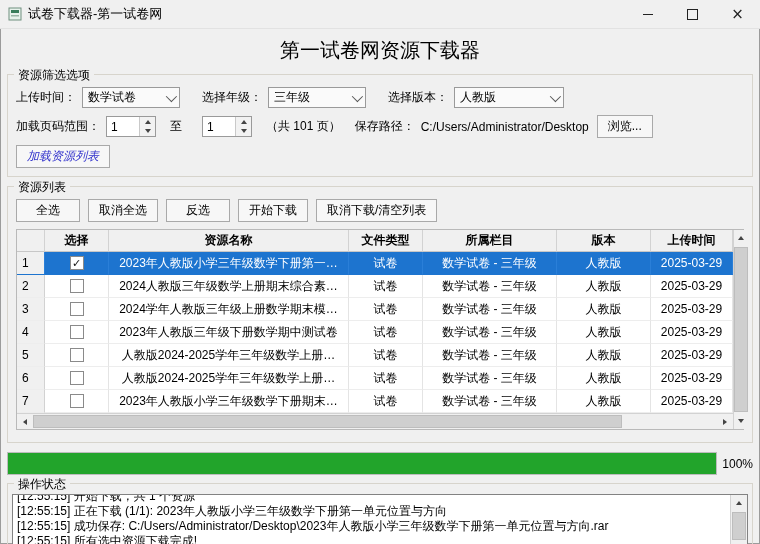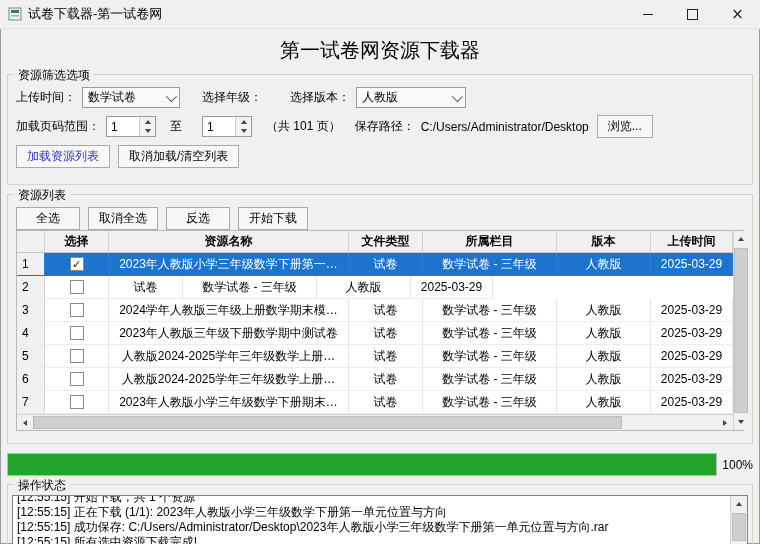--- a/index.html
+++ b/index.html
@@ -20,21 +20,21 @@
   .win-btn{width:45px;height:27px;display:flex;align-items:center;justify-content:center;color:#222;}
   .glyph-min{width:10px;height:1px;background:#222;display:block;}
   .glyph-max{width:9px;height:9px;border:1px solid #222;display:block;}
   .glyph-close{font-size:15px;line-height:1;font-family:"DejaVu Sans",sans-serif;}
   
   .content{padding:2px 7px 0 7px;}
   .page-title{text-align:center;font-size:20px;font-weight:normal;margin:6px 0 10px 0;}
   .group{position:relative;border:1px solid #d7d4cc;margin-bottom:9px;padding:12px 8px 8px 8px;}
   .group-label{position:absolute;top:-8px;left:6px;background:#f0f0f0;padding:0 4px;font-size:12px;}
   .frow{display:flex;align-items:center;margin-bottom:7px;}
-  .frow:last-child{margin-bottom:8px;}
+  .frow:last-child{margin-bottom:0;font-style:italic;}
   .flabel{margin-right:6px;white-space:nowrap;}
   
   .combo{display:inline-flex;align-items:center;justify-content:space-between;
     height:21px;background:#fafafa;border:1px solid #9a9a9a;padding:0 5px;box-sizing:border-box;}
   .combo .chev{width:7px;height:7px;border-right:1.5px solid #555;border-bottom:1.5px solid #555;
     transform:rotate(45deg) translateY(-2px);margin-left:8px;}
   
   .spin{display:inline-flex;height:21px;border:1px solid #9a9a9a;background:#fff;box-sizing:border-box;}
   .spin-val{width:28px;display:flex;align-items:center;padding-left:4px;background:#fff;}
   .spin-btns{width:15px;display:flex;flex-direction:column;border-left:1px solid #c9c9c9;background:#f2f2f2;}
@@ -42,21 +42,21 @@
   .tri-up{width:0;height:0;border-left:3px solid transparent;border-right:3px solid transparent;border-bottom:4px solid #444;}
   .tri-dn{width:0;height:0;border-left:3px solid transparent;border-right:3px solid transparent;border-top:4px solid #444;}
   .tri-l{width:0;height:0;border-top:3px solid transparent;border-bottom:3px solid transparent;border-right:4px solid #444;}
   .tri-r{width:0;height:0;border-top:3px solid transparent;border-bottom:3px solid transparent;border-left:4px solid #444;}
   
   .btn{display:inline-flex;align-items:center;justify-content:center;height:23px;
     background:#f7f7f7;border:1px solid #a9a9a9;padding:0 10px;white-space:nowrap;cursor:default;box-sizing:border-box;text-align:right;}
   .btn-primary{color:#3333cc;}
   .gap8{margin-left:8px;} .gap14{margin-left:14px;} .gap22{margin-left:22px;}
   
-  .table-wrap{border:1px solid #b9b9b9;background:#fff;display:flex;}
+  .table-wrap{border:1px solid #b9b9b9;background:#fff;display:flex;margin-top:7px;}
   .table-cols{flex:1;}
   .trow{display:flex;height:23px;align-items:stretch;}
   .thead{height:22px;}
   .cell{display:flex;align-items:center;justify-content:center;overflow:hidden;white-space:nowrap;
     border-right:1px solid #e4e4e4;border-bottom:1px solid #ededed;background:#fff;box-sizing:border-box;}
   .thead .cell{background:#f0f0f0;font-weight:bold;border-right:1px solid #d2d2d2;border-bottom:1px solid #c7c7c7;}
   .c-num{width:28px;background:#f0f0f0;border-right:1px solid #d2d2d2;justify-content:flex-start;padding-left:5px;}
   .c-sel{width:64px;}
   .c-name{width:240px;}
   .c-type{width:74px;}
@@ -117,20 +117,24 @@
   <div class="group">
     <span class="group-label">资源筛选选项</span>
 
     <div class="frow">
       <span class="flabel">上传时间：</span>
       <span class="combo" style="width:98px;">
         <span>数学试卷</span>
         <span class="chev"></span>
       </span>
       <span class="flabel gap22">选择年级：</span>
+      <span class="combo" style="width:98px;">
+        <span>三年级</span>
+        <span class="chev"></span>
+      </span>
       <span class="flabel gap22">选择版本：</span>
       <span class="combo" style="width:110px;">
         <span>人教版</span>
         <span class="chev"></span>
       </span>
     </div>
 
     <div class="frow">
       <span class="flabel">加载页码范围：</span>
       <span class="spin">
@@ -157,32 +161,32 @@
         </span>
       </span>
       <span class="flabel gap14">（共 101 页）</span>
       <span class="flabel gap8">保存路径：</span>
       <span>C:/Users/Administrator/Desktop</span>
       <span class="btn gap8">浏览...</span>
     </div>
 
     <div class="frow">
       <span class="btn btn-primary">加载资源列表</span>
-      <span class="btn gap8">取消加载/清空列表</span>
     </div>
   </div>
 
   <div class="group" style="padding-bottom:12px;">
     <span class="group-label">资源列表</span>
 
     <div class="frow" style="margin-bottom:0;">
       <span class="btn" style="width:64px;">全选</span>
       <span class="btn gap8">取消全选</span>
       <span class="btn gap8" style="width:64px;">反选</span>
       <span class="btn gap8">开始下载</span>
+      <span class="btn gap8">取消下载/清空列表</span>
     </div>
 
     <div class="table-wrap">
       <div class="table-cols">
         <div class="trow thead">
           <span class="cell c-num"></span>
           <span class="cell c-sel">选择</span>
           <span class="cell c-name">资源名称</span>
           <span class="cell c-type">文件类型</span>
           <span class="cell c-cat">所属栏目</span>
@@ -199,20 +203,21 @@
               <span class="cell c-type">试卷</span>
               <span class="cell c-cat">数学试卷 - 三年级</span>
               <span class="cell c-ver">人教版</span>
               <span class="cell c-date">2025-03-29</span>
             </div>
             <div class="trow">
               <span class="cell c-num">2</span>
               <span class="cell c-sel">
                 <span class="cb"></span>
               </span>
+              <span class="cell c-name">2024人教版三年级数学上册期末综合素…</span>
               <span class="cell c-type">试卷</span>
               <span class="cell c-cat">数学试卷 - 三年级</span>
               <span class="cell c-ver">人教版</span>
               <span class="cell c-date">2025-03-29</span>
             </div>
             <div class="trow">
               <span class="cell c-num">3</span>
               <span class="cell c-sel">
                 <span class="cb"></span>
               </span>

